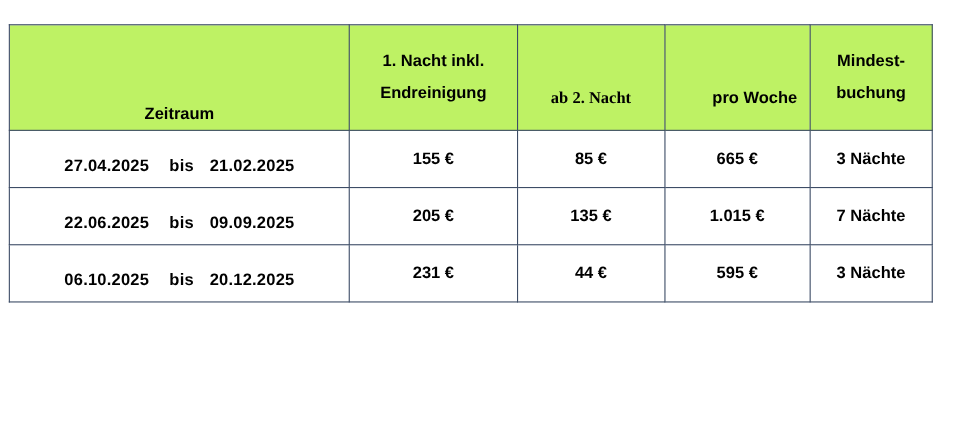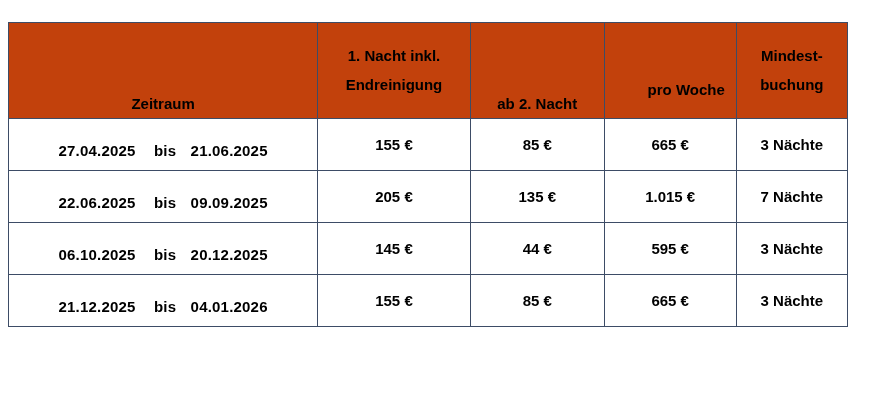--- a/index.html
+++ b/index.html
@@ -33,36 +33,37 @@
     border: 1px solid #3d4c66;
     padding: 0;
     vertical-align: middle;
     font-size: 15px;
     font-weight: bold;
     color: #000000;
     text-align: center;
     box-sizing: border-box;
   }
   thead th {
-    background: #c2410c;
+    background: #bef264;
     height: 96px;
     padding: 4px 6px;
     line-height: 1.9;
   }
   thead th.h-period {
     width: 300px;
     vertical-align: bottom;
   }
   thead th.h-first {
     width: 148px;
   }
   thead th.h-second {
     width: 130px;
     vertical-align: bottom;
-    padding-bottom: 0;
+    padding-bottom: 14px;
+    font-family: Liberation Serif, serif;
   }
   thead th.h-week {
     width: 128px;
     vertical-align: bottom;
     padding-bottom: 14px;
     padding-left: 32px;
   }
   thead th.h-min {
     width: 108px;
   }
@@ -112,21 +113,21 @@
           <span class="line">Mindest-</span>
           <span class="line">buchung</span>
         </th>
       </tr>
     </thead>
     <tbody>
       <tr>
         <td class="period">
           <span class="from">27.04.2025</span>
           <span class="bis">bis</span>
-          <span class="to">21.06.2025</span>
+          <span class="to">21.02.2025</span>
         </td>
         <td>155 €</td>
         <td>85 €</td>
         <td>665 €</td>
         <td>3 Nächte</td>
       </tr>
       <tr>
         <td class="period">
           <span class="from">22.06.2025</span>
           <span class="bis">bis</span>
@@ -136,31 +137,20 @@
         <td>135 €</td>
         <td>1.015 €</td>
         <td>7 Nächte</td>
       </tr>
       <tr>
         <td class="period">
           <span class="from">06.10.2025</span>
           <span class="bis">bis</span>
           <span class="to">20.12.2025</span>
         </td>
-        <td>145 €</td>
+        <td>231 €</td>
         <td>44 €</td>
         <td>595 €</td>
-        <td>3 Nächte</td>
-      </tr>
-      <tr>
-        <td class="period">
-          <span class="from">21.12.2025</span>
-          <span class="bis">bis</span>
-          <span class="to">04.01.2026</span>
-        </td>
-        <td>155 €</td>
-        <td>85 €</td>
-        <td>665 €</td>
         <td>3 Nächte</td>
       </tr>
     </tbody>
   </table>
 </div>
 
 </body></html>

